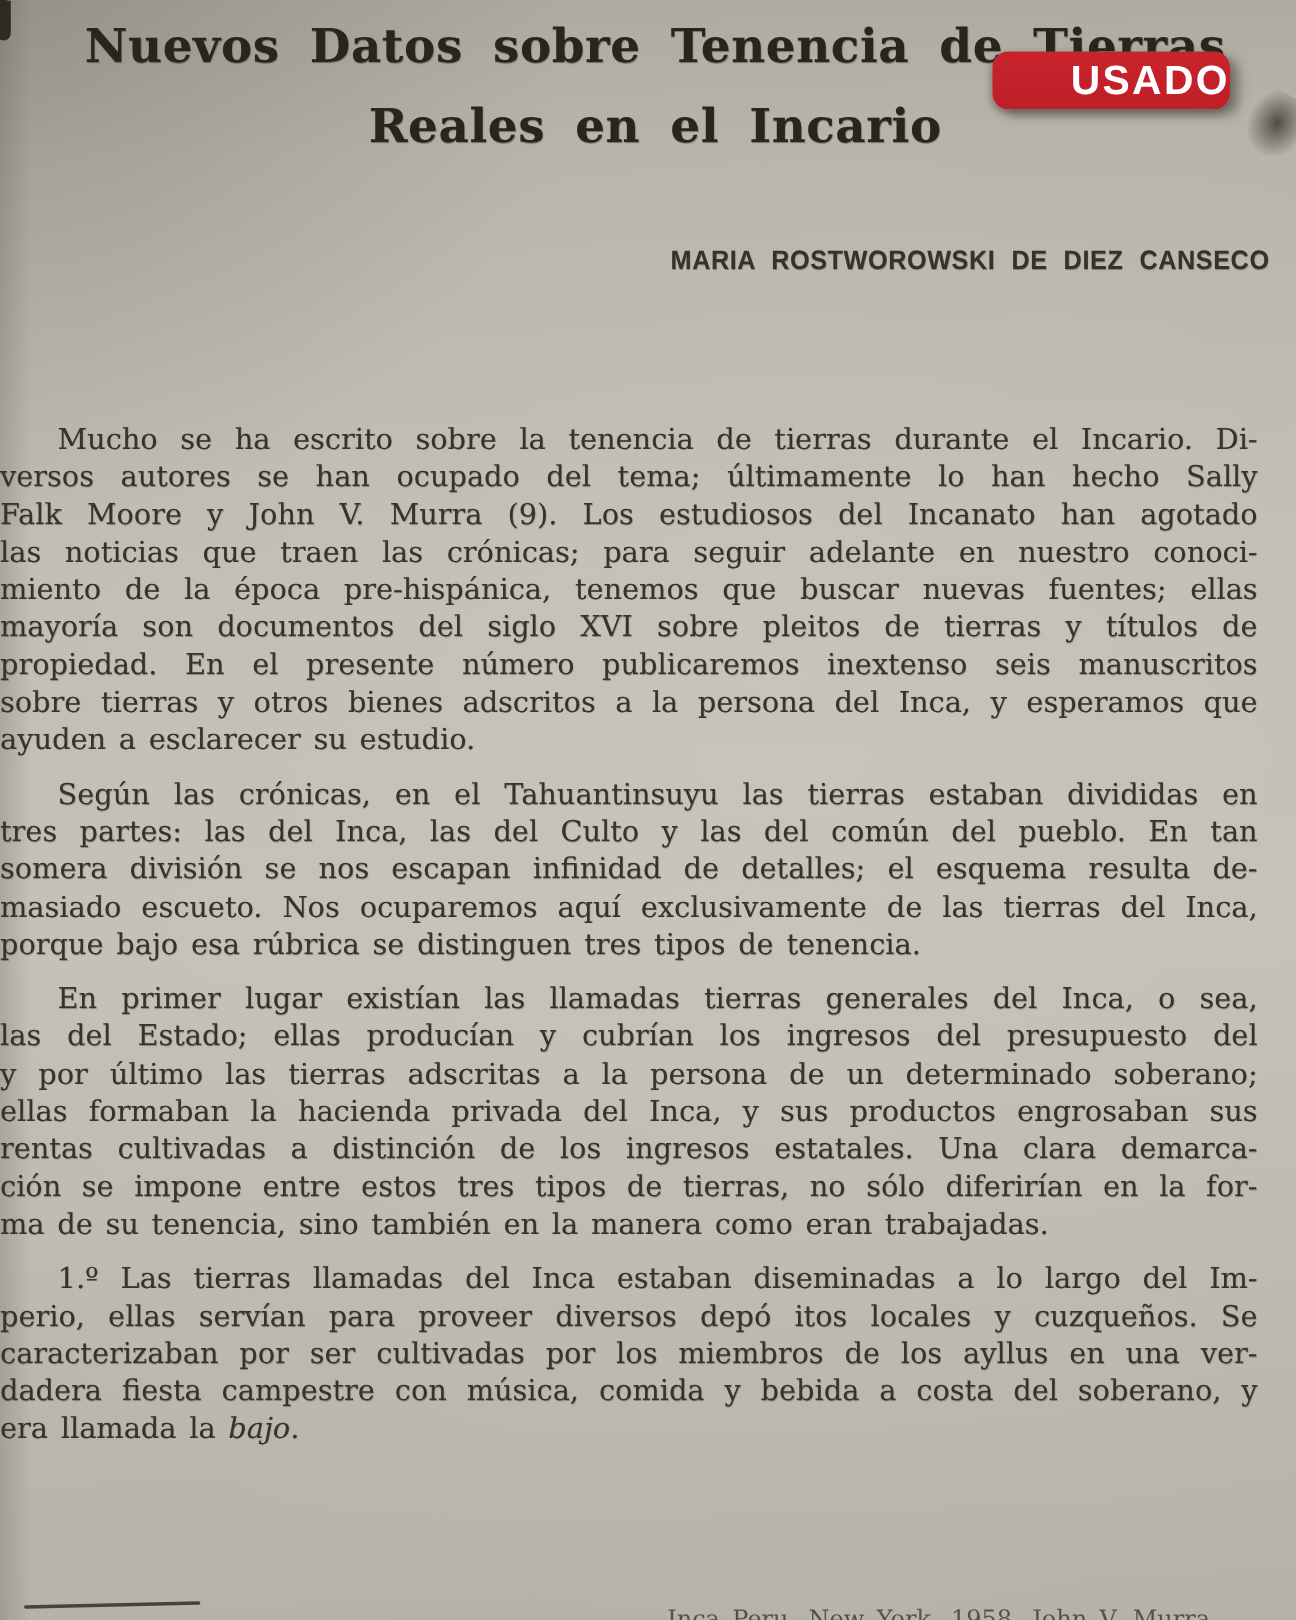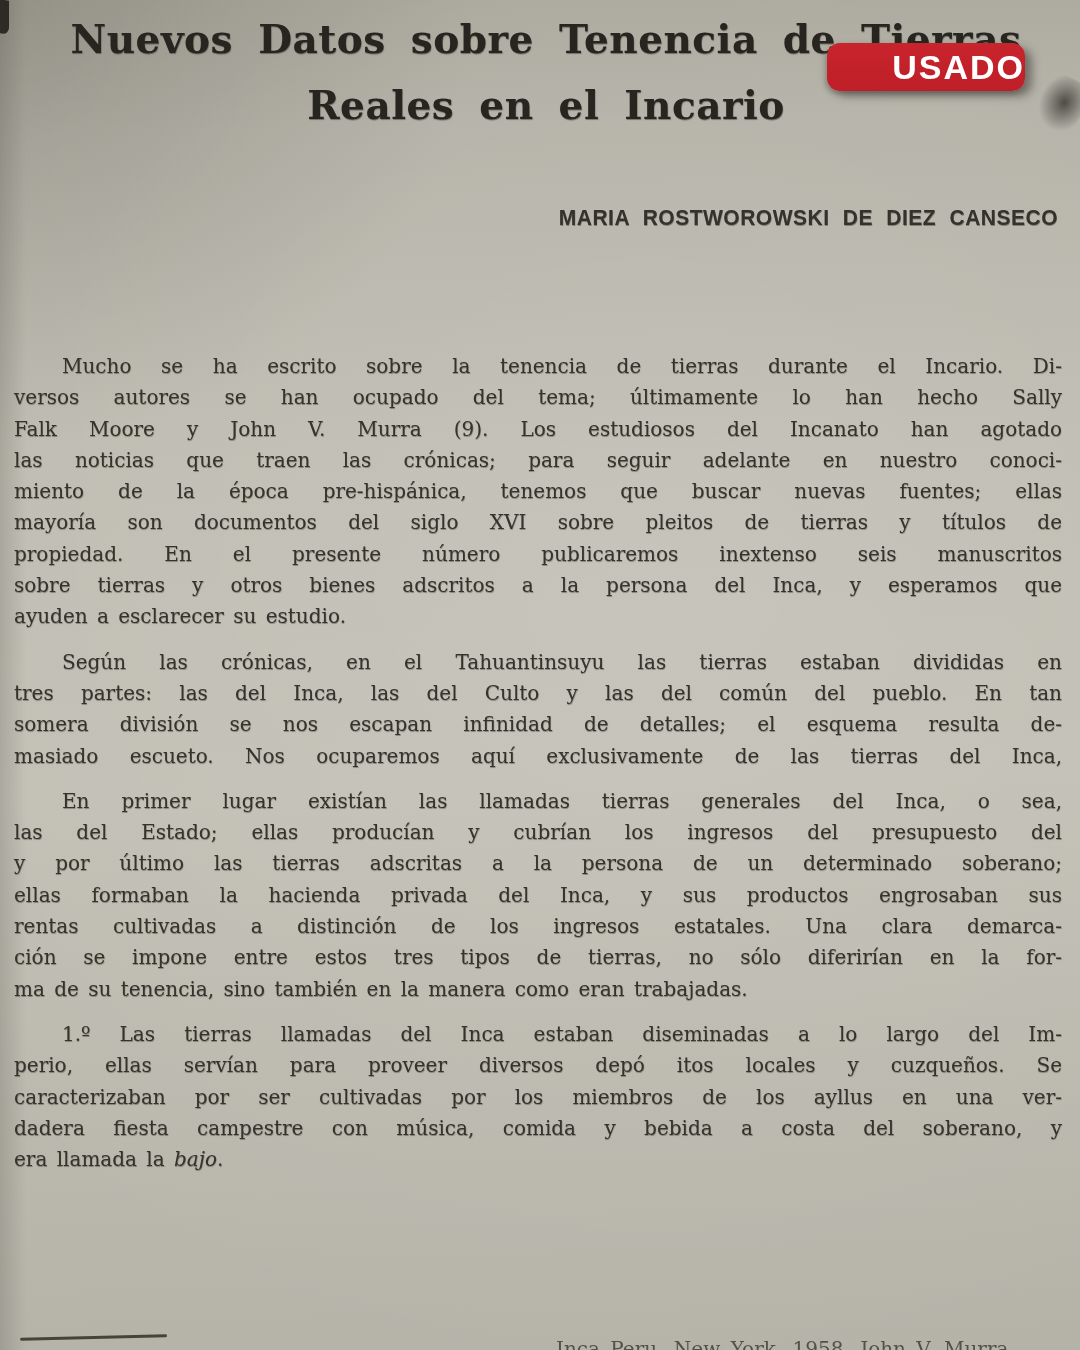--- a/index.html
+++ b/index.html
@@ -48,22 +48,22 @@
     font-weight: 700;
     font-size: 21px;
     color: #33322b;
     letter-spacing: 0.5px;
     word-spacing: 7px;
     transform: scaleY(1.06);
     text-shadow: 0.4px 0.5px 0.6px rgba(40,40,34,0.4);
     white-space: nowrap;
   }
   .body-text {
-    position: absolute; left: 14px; top: 351px; width: 1048px;
-    font-size: 20px;
+    position: absolute; left: 0; top: 351px; width: 1048px;
+    font-size: 24px;
     line-height: 31.3px;
     color: #35342c;
     word-spacing: 3px;
     text-shadow: 0.4px 0.5px 0.7px rgba(45,44,38,0.40);
   }
   .para { margin: 0 0 14px 0; }
   .para .line { text-align: justify; text-align-last: justify; }
   .para .line.first { text-indent: 48px; }
   .para .line.last { text-align-last: left; }
   .sticker {
@@ -127,20 +127,21 @@
         <div class="line">mayoría son documentos del siglo XVI sobre pleitos de tierras y títulos de</div>
         <div class="line">propiedad. En el presente número publicaremos inextenso seis manuscritos</div>
         <div class="line">sobre tierras y otros bienes adscritos a la persona del Inca, y esperamos que</div>
         <div class="line last">ayuden a esclarecer su estudio.</div>
       </div>
       <div class="para">
         <div class="line first">Según las crónicas, en el Tahuantinsuyu las tierras estaban divididas en</div>
         <div class="line">tres partes: las del Inca, las del Culto y las del común del pueblo. En tan</div>
         <div class="line">somera división se nos escapan infinidad de detalles; el esquema resulta de-</div>
         <div class="line">masiado escueto. Nos ocuparemos aquí exclusivamente de las tierras del Inca,</div>
+        <div class="line last">porque bajo esa rúbrica se distinguen tres tipos de tenencia.</div>
       </div>
       <div class="para">
         <div class="line first">En primer lugar existían las llamadas tierras generales del Inca, o sea,</div>
         <div class="line">las del Estado; ellas producían y cubrían los ingresos del presupuesto del</div>
         <div class="line">y por último las tierras adscritas a la persona de un determinado soberano;</div>
         <div class="line">ellas formaban la hacienda privada del Inca, y sus productos engrosaban sus</div>
         <div class="line">rentas cultivadas a distinción de los ingresos estatales. Una clara demarca-</div>
         <div class="line">ción se impone entre estos tres tipos de tierras, no sólo diferirían en la for-</div>
         <div class="line last">ma de su tenencia, sino también en la manera como eran trabajadas.</div>
       </div>

